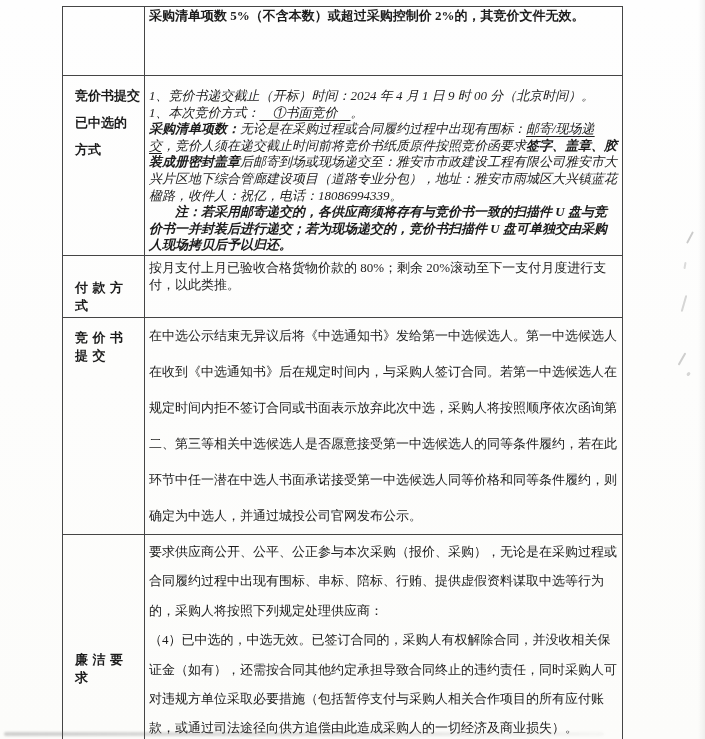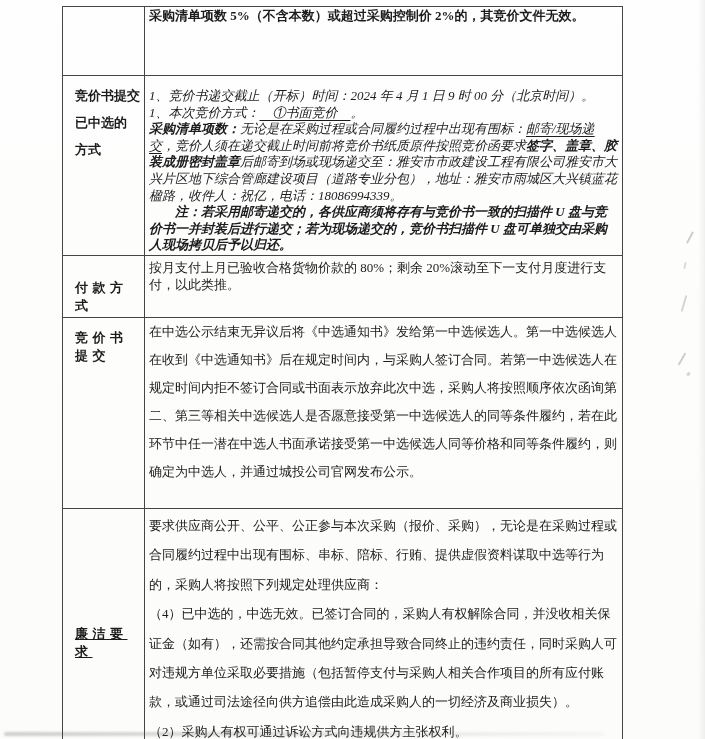--- a/index.html
+++ b/index.html
@@ -47,21 +47,21 @@
   
   tr:nth-child(2) td{height:167px;}
   tr:nth-child(2) td.content{padding-top:12px;line-height:16.6px;font-style:italic;}
   tr:nth-child(2) td.label{padding-top:6px;line-height:27px;}
   
   tr:nth-child(3) td{height:38px;}
   tr:nth-child(3) td.content{padding-top:3px;line-height:17px;margin-left:40px;}
   tr:nth-child(3) td.label{padding-top:23px;}
   
   tr:nth-child(4) td{height:179px;}
-  tr:nth-child(4) td.content{line-height:28px;}
+  tr:nth-child(4) td.content{line-height:36px;}
   tr:nth-child(4) td.label{padding-top:11px;}
   
   tr:nth-child(5) td{height:265px;}
   tr:nth-child(5) td.content{padding-top:2px;line-height:29.4px;}
   tr:nth-child(5) td.label{vertical-align:middle;}
 </style>
 </head>
 <body>
 
 <div class="page">
@@ -101,21 +101,21 @@
         <tr>
           <td class="label">
             <div style="letter-spacing: 4.5px;">竞价书提交</div>
           </td>
           <td class="content">
             <p><span>在中选公示结束无异议后将《中选通知书》发给第一中选候选人。第一中选候选人在收到《中选通知书》后在规定时间内，与采购人签订合同。若第一中选候选人在规定时间内拒不签订合同或书面表示放弃此次中选，采购人将按照顺序依次函询第二、第三等相关中选候选人是否愿意接受第一中选候选人的同等条件履约，若在此环节中任一潜在中选人书面承诺接受第一中选候选人同等价格和同等条件履约，则确定为中选人，并通过城投公司官网发布公示。</span></p>
           </td>
         </tr>
         <tr>
           <td class="label">
-            <div style="letter-spacing: 4.5px; text-decoration: underline;">廉洁要求</div>
+            <div style="letter-spacing: 4.5px;">廉洁要求</div>
           </td>
           <td class="content">
             <p><span>要求供应商公开、公平、公正参与本次采购（报价、采购），无论是在采购过程或合同履约过程中出现有围标、串标、陪标、行贿、提供虚假资料谋取中选等行为的，采购人将按照下列规定处理供应商：</span></p>
             <p><span>（4）已中选的，中选无效。已签订合同的，采购人有权解除合同，并没收相关保证金（如有），还需按合同其他约定承担导致合同终止的违约责任，同时采购人可对违规方单位采取必要措施（包括暂停支付与采购人相关合作项目的所有应付账款，或通过司法途径向供方追偿由此造成采购人的一切经济及商业损失）。</span></p>
             <p><span>（2）采购人有权可通过诉讼方式向违规供方主张权利。</span></p>
           </td>
         </tr>
       </tbody>
   </table>
 

